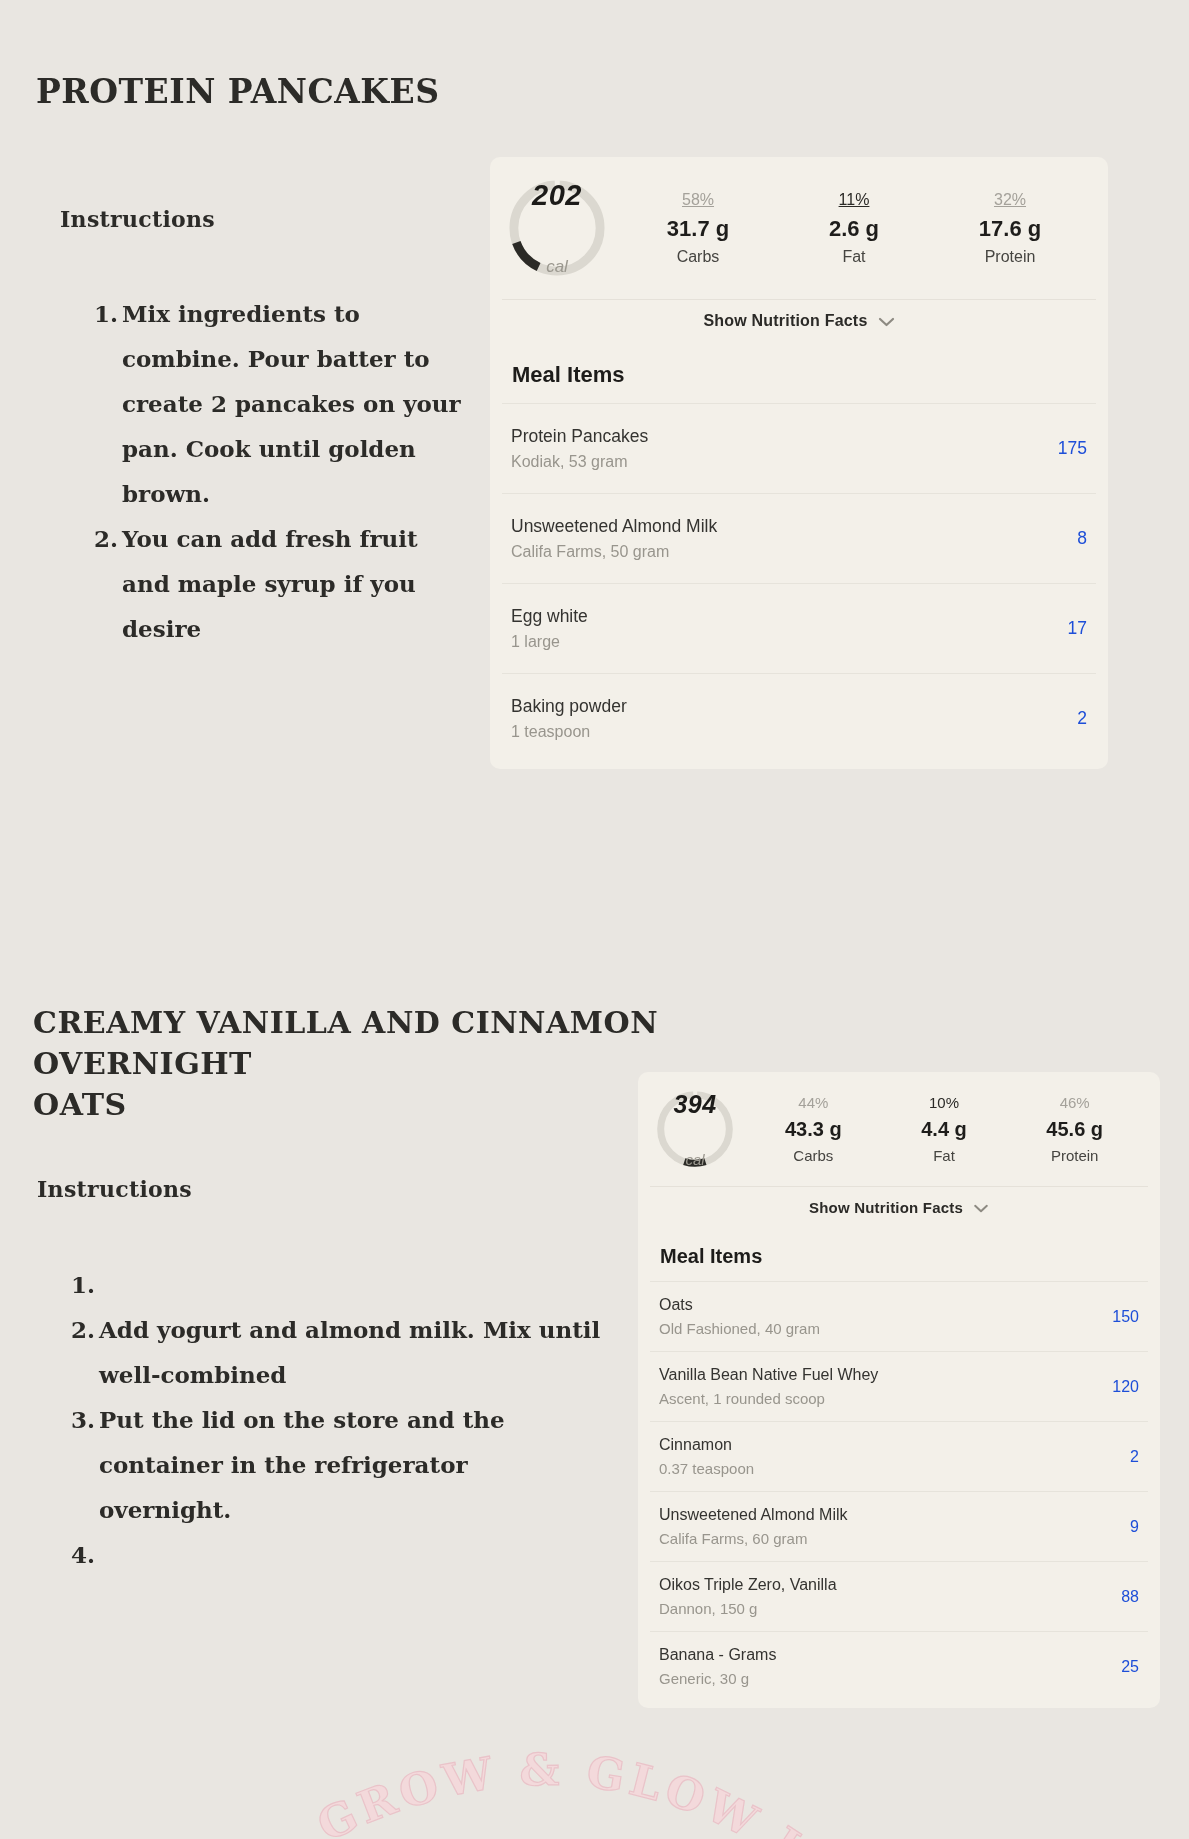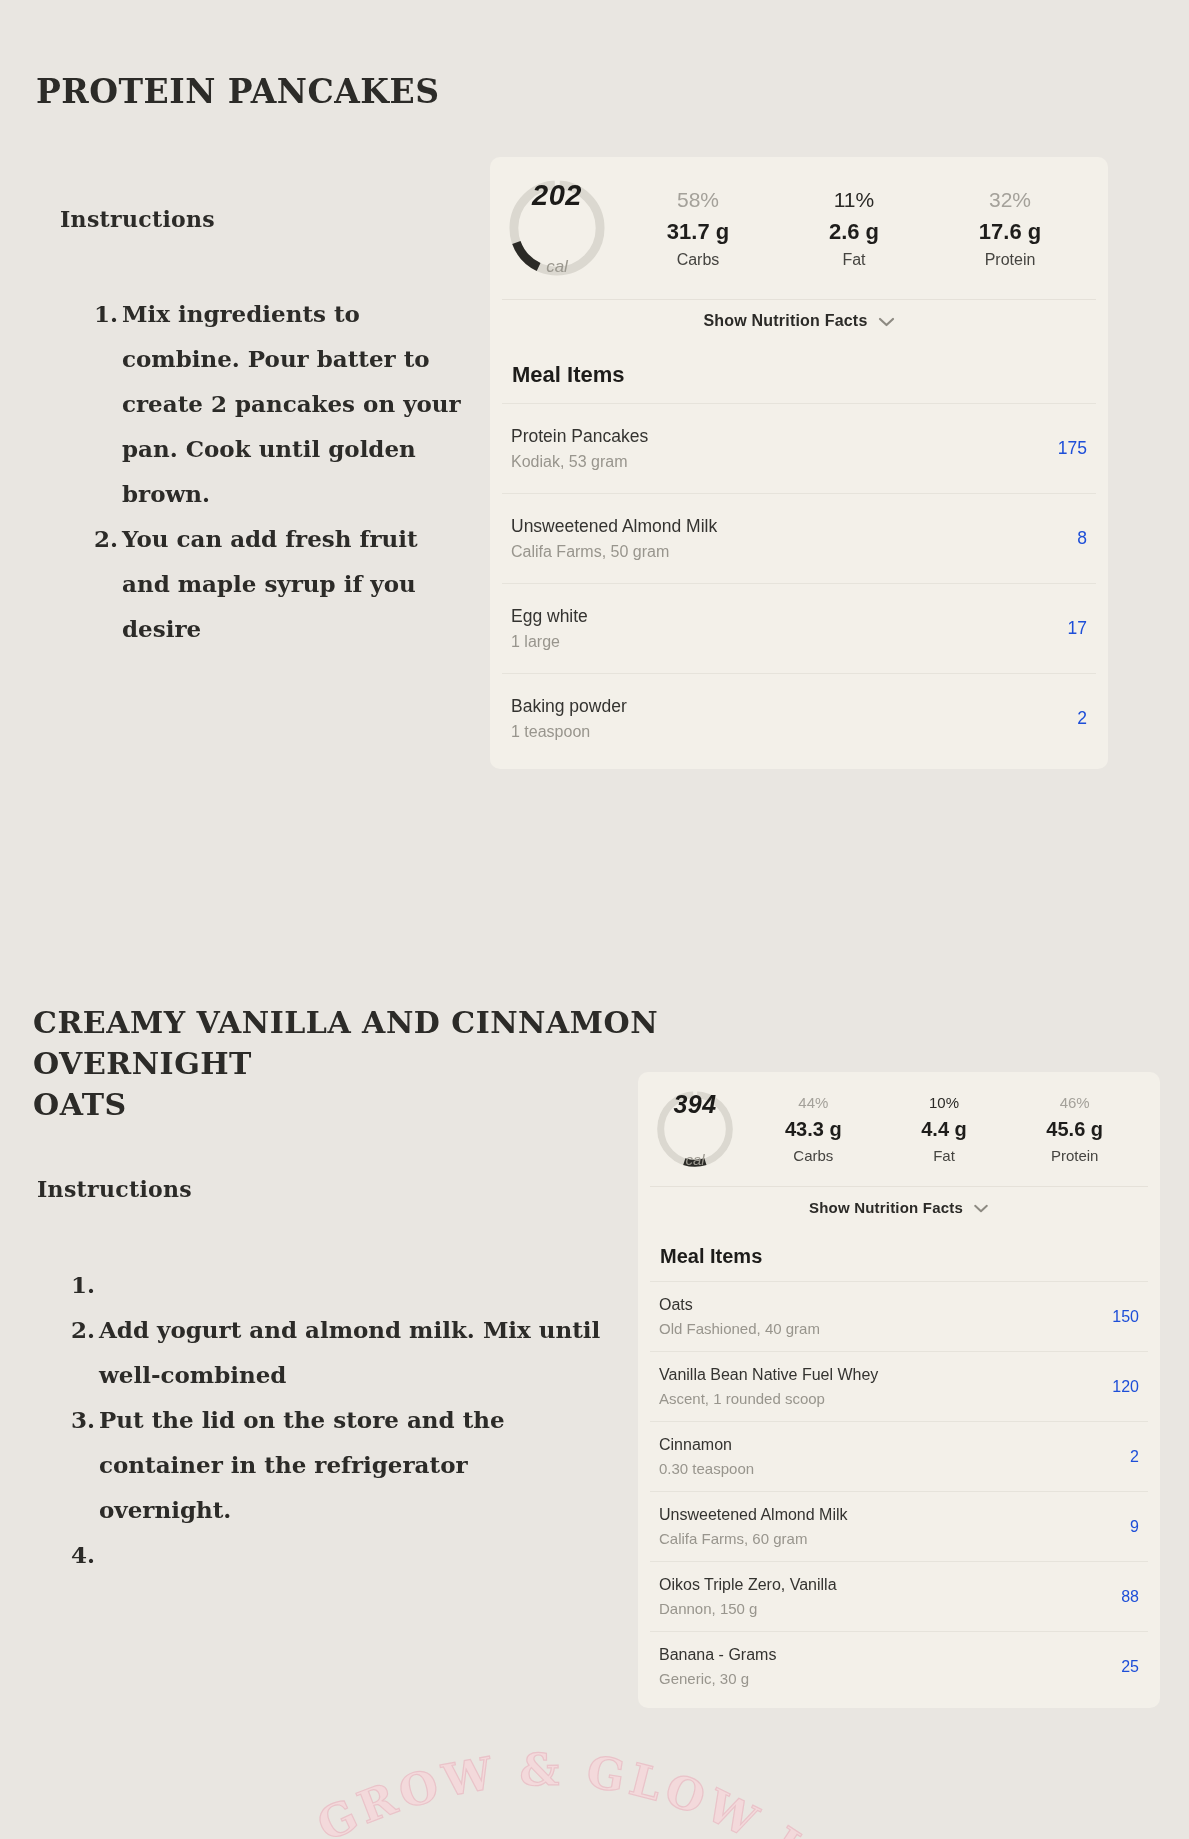--- a/index.html
+++ b/index.html
@@ -46,21 +46,21 @@
   .cal-num { font-weight:bold; color:#1C1B19; letter-spacing:0.5px; }
   .card1 .cal-num { font-size:29px; }
   .card2 .cal-num { font-size:25px; }
   .cal-unit { color:#9B988F; margin-top:-2px; }
   .card1 .cal-unit { font-size:17px; }
   .card2 .cal-unit { font-size:15px; }
 
   .macros { flex:1; display:flex; padding-left:14px; }
   .macro { flex:1; text-align:center; }
   .pct { margin-bottom:7px; }
-  .card1 .pct { font-size:21px; }
+  .card1 .pct { font-size:16px;text-decoration:underline; }
   .card2 .pct { font-size:15px; }
   .pct-muted { color:#A4A19A; }
   .pct-dark { color:#2B2A27; }
   .grams { font-weight:bold; color:#1E1D1B; }
   .card1 .grams { font-size:22px; }
   .card2 .grams { font-size:20px; }
   .mlabel { color:#454440; margin-top:6px; }
   .card1 .mlabel { font-size:16px; }
   .card2 .mlabel { font-size:15px; }
 
@@ -276,21 +276,21 @@
     <div class="item">
       <div class="item-main">
         <div class="item-name">Vanilla Bean Native Fuel Whey</div>
         <div class="item-detail">Ascent, 1 rounded scoop</div>
       </div>
       <div class="item-value">120</div>
     </div>
     <div class="item">
       <div class="item-main">
         <div class="item-name">Cinnamon</div>
-        <div class="item-detail">0.30 teaspoon</div>
+        <div class="item-detail">0.37 teaspoon</div>
       </div>
       <div class="item-value">2</div>
     </div>
     <div class="item">
       <div class="item-main">
         <div class="item-name">Unsweetened Almond Milk</div>
         <div class="item-detail">Califa Farms, 60 gram</div>
       </div>
       <div class="item-value">9</div>
     </div>

